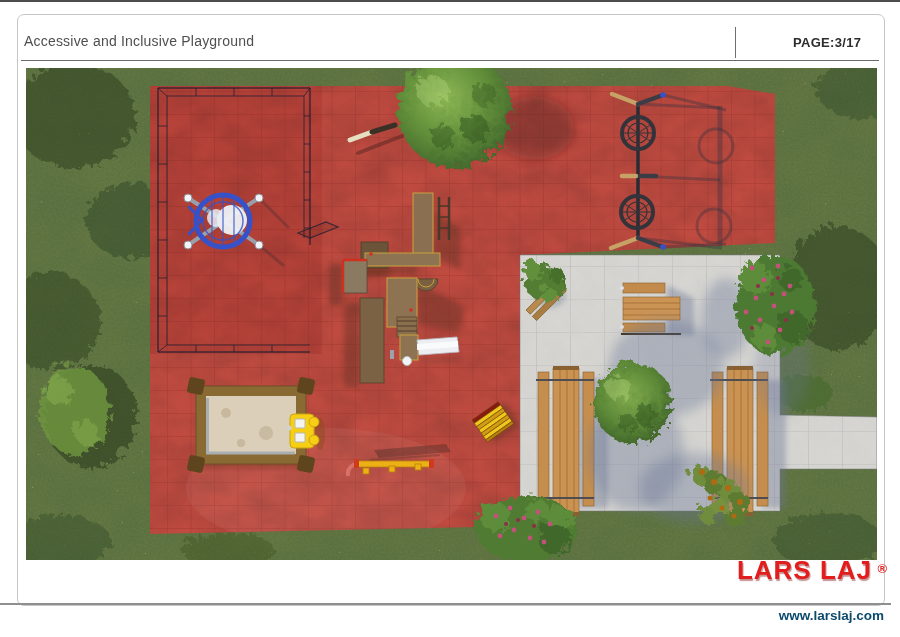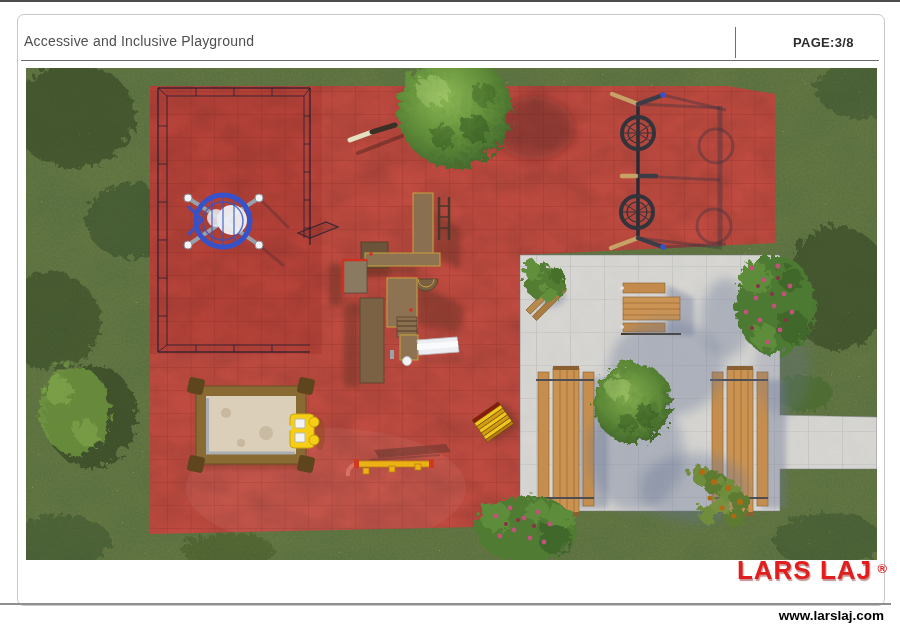--- a/index.html
+++ b/index.html
@@ -8,32 +8,32 @@
   .frame{position:absolute;left:17px;top:14px;width:866px;height:590px;border:1px solid #c6c6c6;border-radius:7px;}
   .header-title{position:absolute;left:24px;top:33px;font-size:14px;color:#4f4f4f;letter-spacing:.2px;}
   .header-divider{position:absolute;left:735px;top:27px;width:1px;height:31px;background:#6e6e6e;}
   .page-label{position:absolute;left:793px;top:35px;font-size:13px;font-weight:bold;color:#2d2d2d;letter-spacing:.3px;}
   .header-rule{position:absolute;left:21px;top:60px;width:858px;height:1px;background:#6a6a6a;}
   .scene{position:absolute;left:26px;top:68px;width:851px;height:492px;}
   .scene svg{display:block;}
   .brand{position:absolute;top:555px;right:28px;font-size:26px;font-weight:bold;color:var(--brand,#e21d1d);letter-spacing:1px;text-shadow:1px 1.5px 1px rgba(130,10,10,.45);}
   .reg{position:absolute;top:561px;right:13px;font-size:13px;font-weight:bold;color:var(--brand,#e21d1d);}
   .bottom-rule{position:absolute;top:603px;left:0;width:891px;height:2px;background:#8f8f8f;}
-  .website{position:absolute;top:608px;right:16px;font-size:13.5px;font-weight:bold;color:#000000;margin-left:28px;}
+  .website{position:absolute;top:608px;right:16px;font-size:13.5px;font-weight:bold;color:#0c4a6e;margin-left:28px;}
 </style>
 </head>
 <body>
 
 <div id="page">
   <div class="top-edge"></div>
   <div class="frame"></div>
 
   <div class="header-title">Accessive and Inclusive Playground</div>
   <div class="header-divider"></div>
-  <div class="page-label">PAGE:3/8</div>
+  <div class="page-label">PAGE:3/17</div>
   <div class="header-rule"></div>
 
   <div class="scene">
   <svg width="851" height="492" viewBox="0 0 851 492" xmlns="http://www.w3.org/2000/svg">
     <defs>
       <filter id="fBlotch" x="0%" y="0%" width="100%" height="100%">
         <feTurbulence type="fractalNoise" baseFrequency="0.018 0.025" numOctaves="4" seed="7"></feTurbulence>
         <feColorMatrix type="matrix" values="0 0 0 0 0.09  0 0 0 0 0.15  0 0 0 0 0.05  0.9 0.9 0.9 0 -0.9"></feColorMatrix>
       </filter>
       <filter id="fFine" x="0%" y="0%" width="100%" height="100%">

